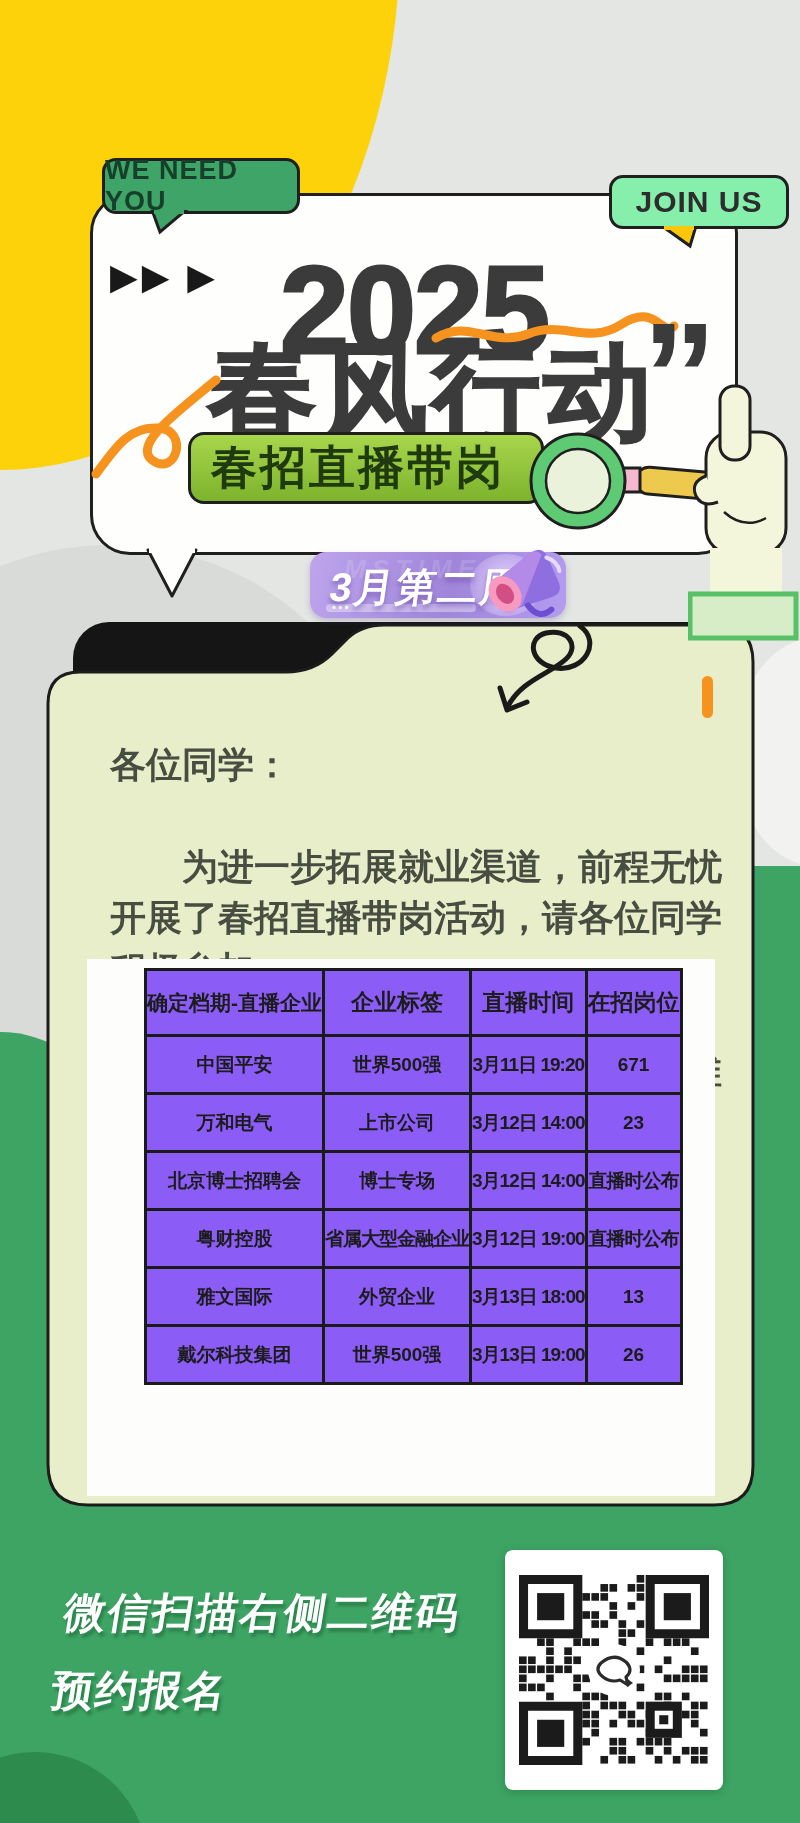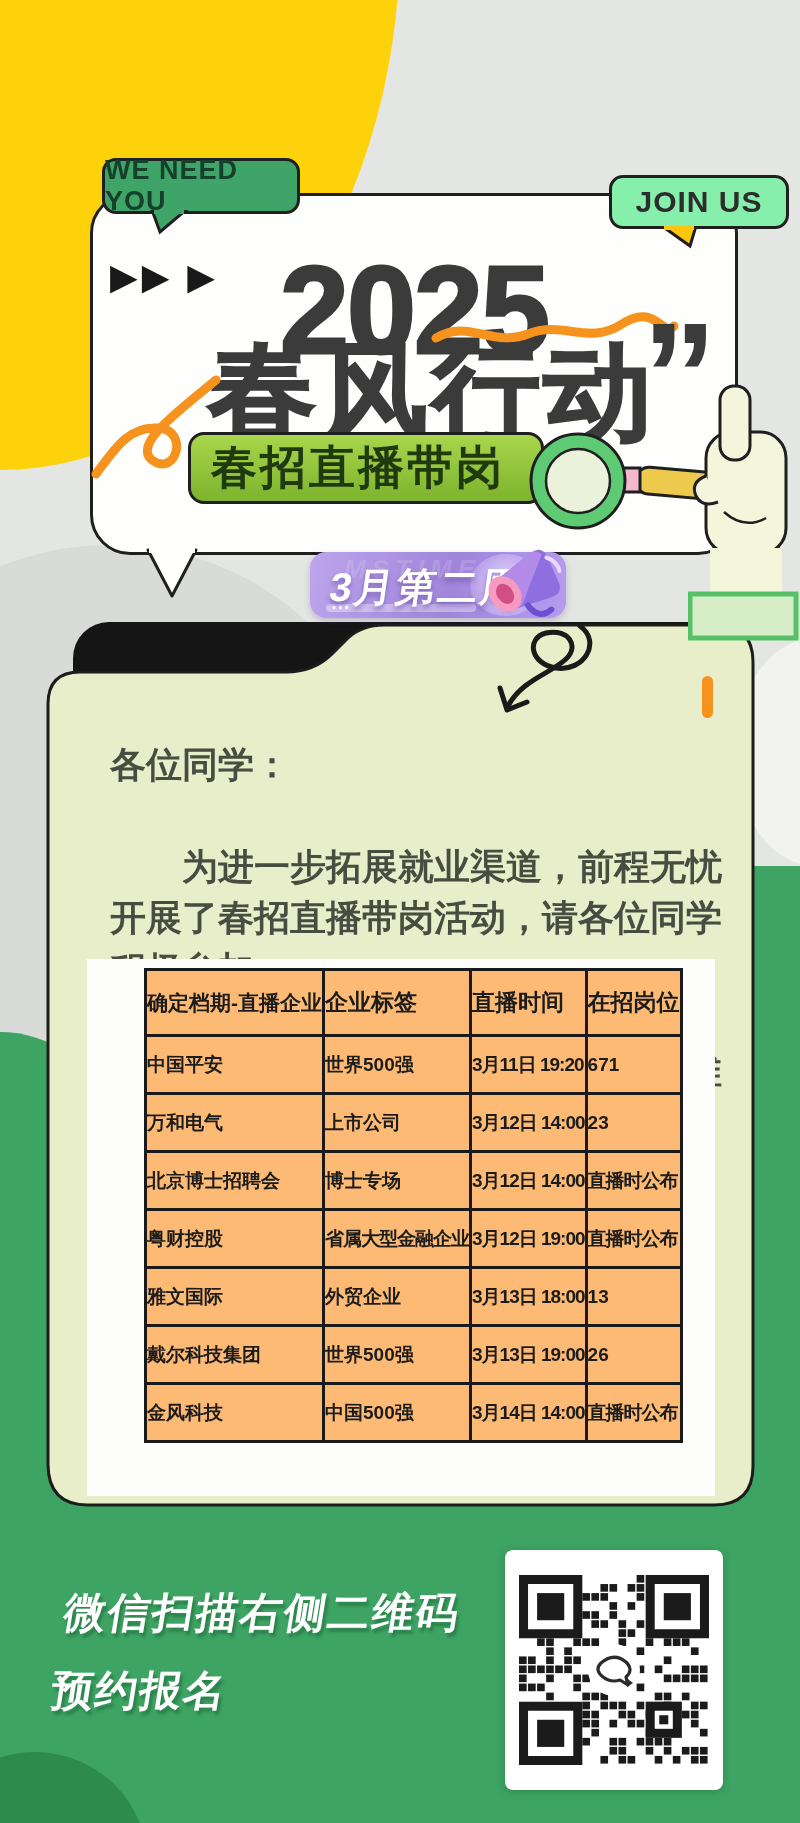--- a/index.html
+++ b/index.html
@@ -55,22 +55,22 @@
   
   .orange-pill{left:702px;top:676px;width:11px;height:42px;border-radius:6px;background:#f6921e;}
   .letter{left:110px;top:688px;width:648px;color:#474d41;font-weight:bold;
           font-family:"DejaVu Serif","Liberation Serif",serif;
           font-size:36px;line-height:1.42;white-space:pre-line;}
   .letter p{margin:0;}
 
   
   .table-panel{left:87px;top:959px;width:628px;height:537px;background:#fdfdfb;}
   table.sched{position:absolute;left:144px;top:968px;border-collapse:collapse;table-layout:fixed;}
-  table.sched th,table.sched td{border:3px solid #1a1a1a;text-align:left;vertical-align:middle;
-        background:#fdba74;color:#1c1c1c;padding:0;white-space:nowrap;overflow:visible;}
+  table.sched th,table.sched td{border:3px solid #1a1a1a;text-align:center;vertical-align:middle;
+        background:#8b5cf6;color:#1c1c1c;padding:0;white-space:nowrap;overflow:visible;}
   table.sched th{height:66px;font-size:23px;font-weight:bold;}
   table.sched th.c0{font-size:21px;}
   table.sched td{height:58px;font-size:19px;font-weight:bold;}
   td.tight{font-size:17px;letter-spacing:-1px;}
   td.time{letter-spacing:-1px;font-size:19px;}
   .w0{width:178px;} .w1{width:143px;} .w2{width:109px;} .w3{width:89px;}
 
   
   .footer-text{left:58px;top:1585px;color:#fff;font-weight:bold;
                font-family:"DejaVu Serif","Liberation Serif",serif;
@@ -241,26 +241,20 @@
         <td>雅文国际</td>
         <td>外贸企业</td>
         <td class="time">3月13日 18:00</td>
         <td>13</td>
       </tr>
       <tr>
         <td>戴尔科技集团</td>
         <td>世界500强</td>
         <td class="time">3月13日 19:00</td>
         <td>26</td>
-      </tr>
-      <tr>
-        <td>金风科技</td>
-        <td>中国500强</td>
-        <td class="time">3月14日 14:00</td>
-        <td class="tight">直播时公布</td>
       </tr>
     </tbody>
   </table>
 
   <div class="abs footer-text">
     <div class="ft1">微信扫描右侧二维码</div>
     <div class="ft2">预约报名</div>
   </div>
 
   <div class="abs qr-panel">

